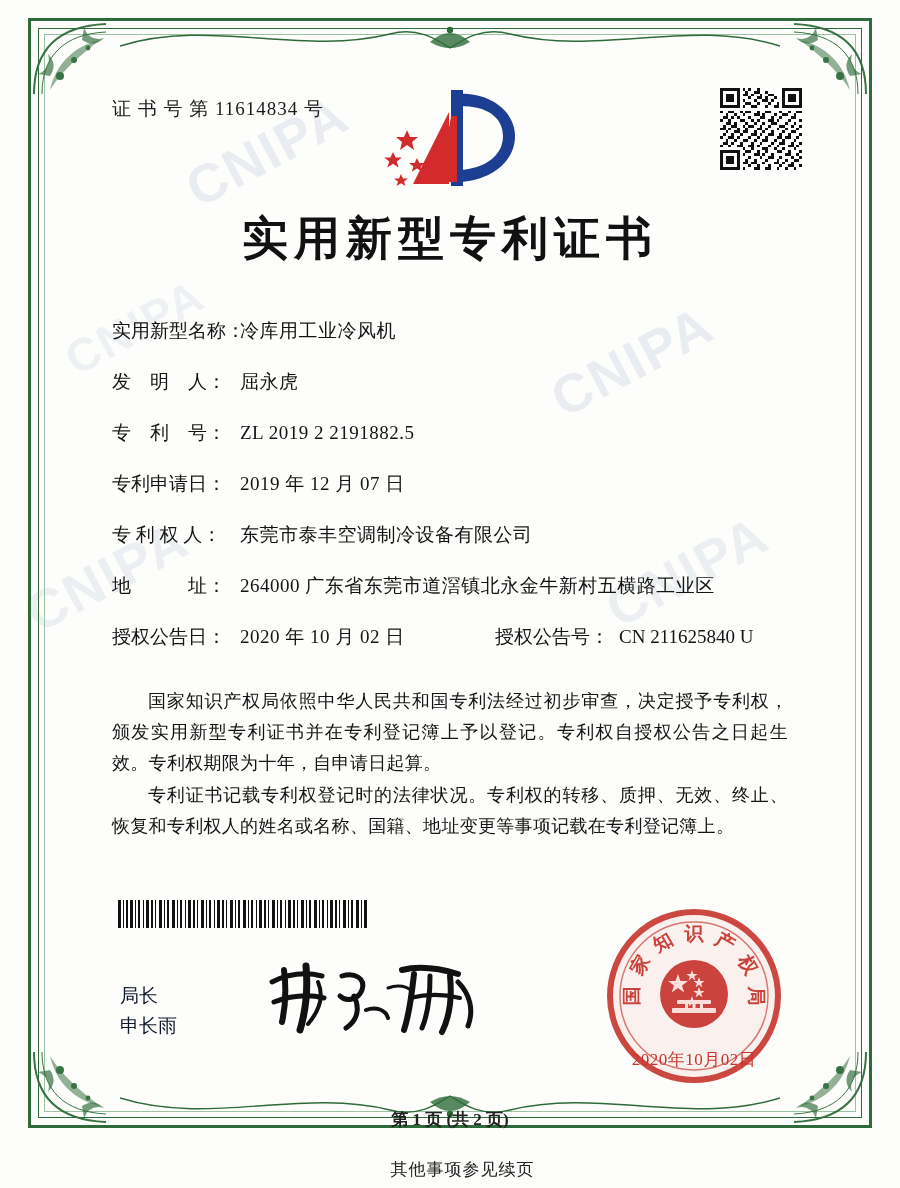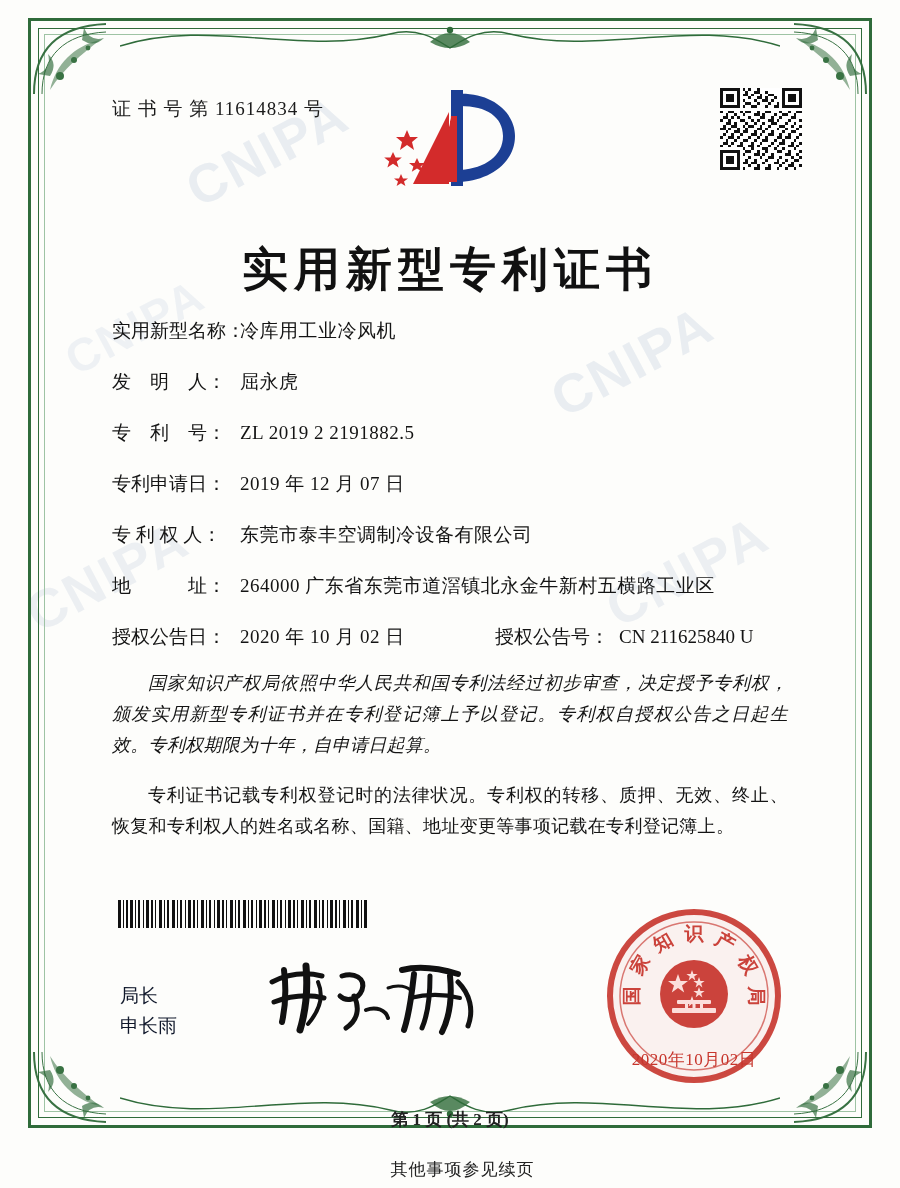--- a/index.html
+++ b/index.html
@@ -128,21 +128,20 @@
   .doc-title {
     position: absolute;
     left: 0; right: 0;
     top: 208px;
     text-align: center;
     font-size: 46px;
     font-weight: 700;
     letter-spacing: 6px;
     color: #111;
     font-family: "DejaVu Serif", serif;
-    margin-top: 31px;
   }
 
   
   .fields {
     position: absolute;
     left: 112px;
     top: 318px;
     width: 680px;
   }
   .field-row {
@@ -173,21 +172,21 @@
   .para {
     position: absolute;
     left: 112px;
     width: 676px;
     font-size: 18px;
     line-height: 31px;
     text-align: justify;
     color: #141414;
     letter-spacing: .3px;
   }
-  .para.p1 { top: 668px; font-style: italic; }
+  .para.p1 { top: 686px; }
   .para.p2 { top: 780px; }
   .para p { margin: 0; text-indent: 2em; }
 
   
   .barcode {
     position: absolute;
     left: 118px;
     top: 900px;
     width: 250px;
     height: 28px;

